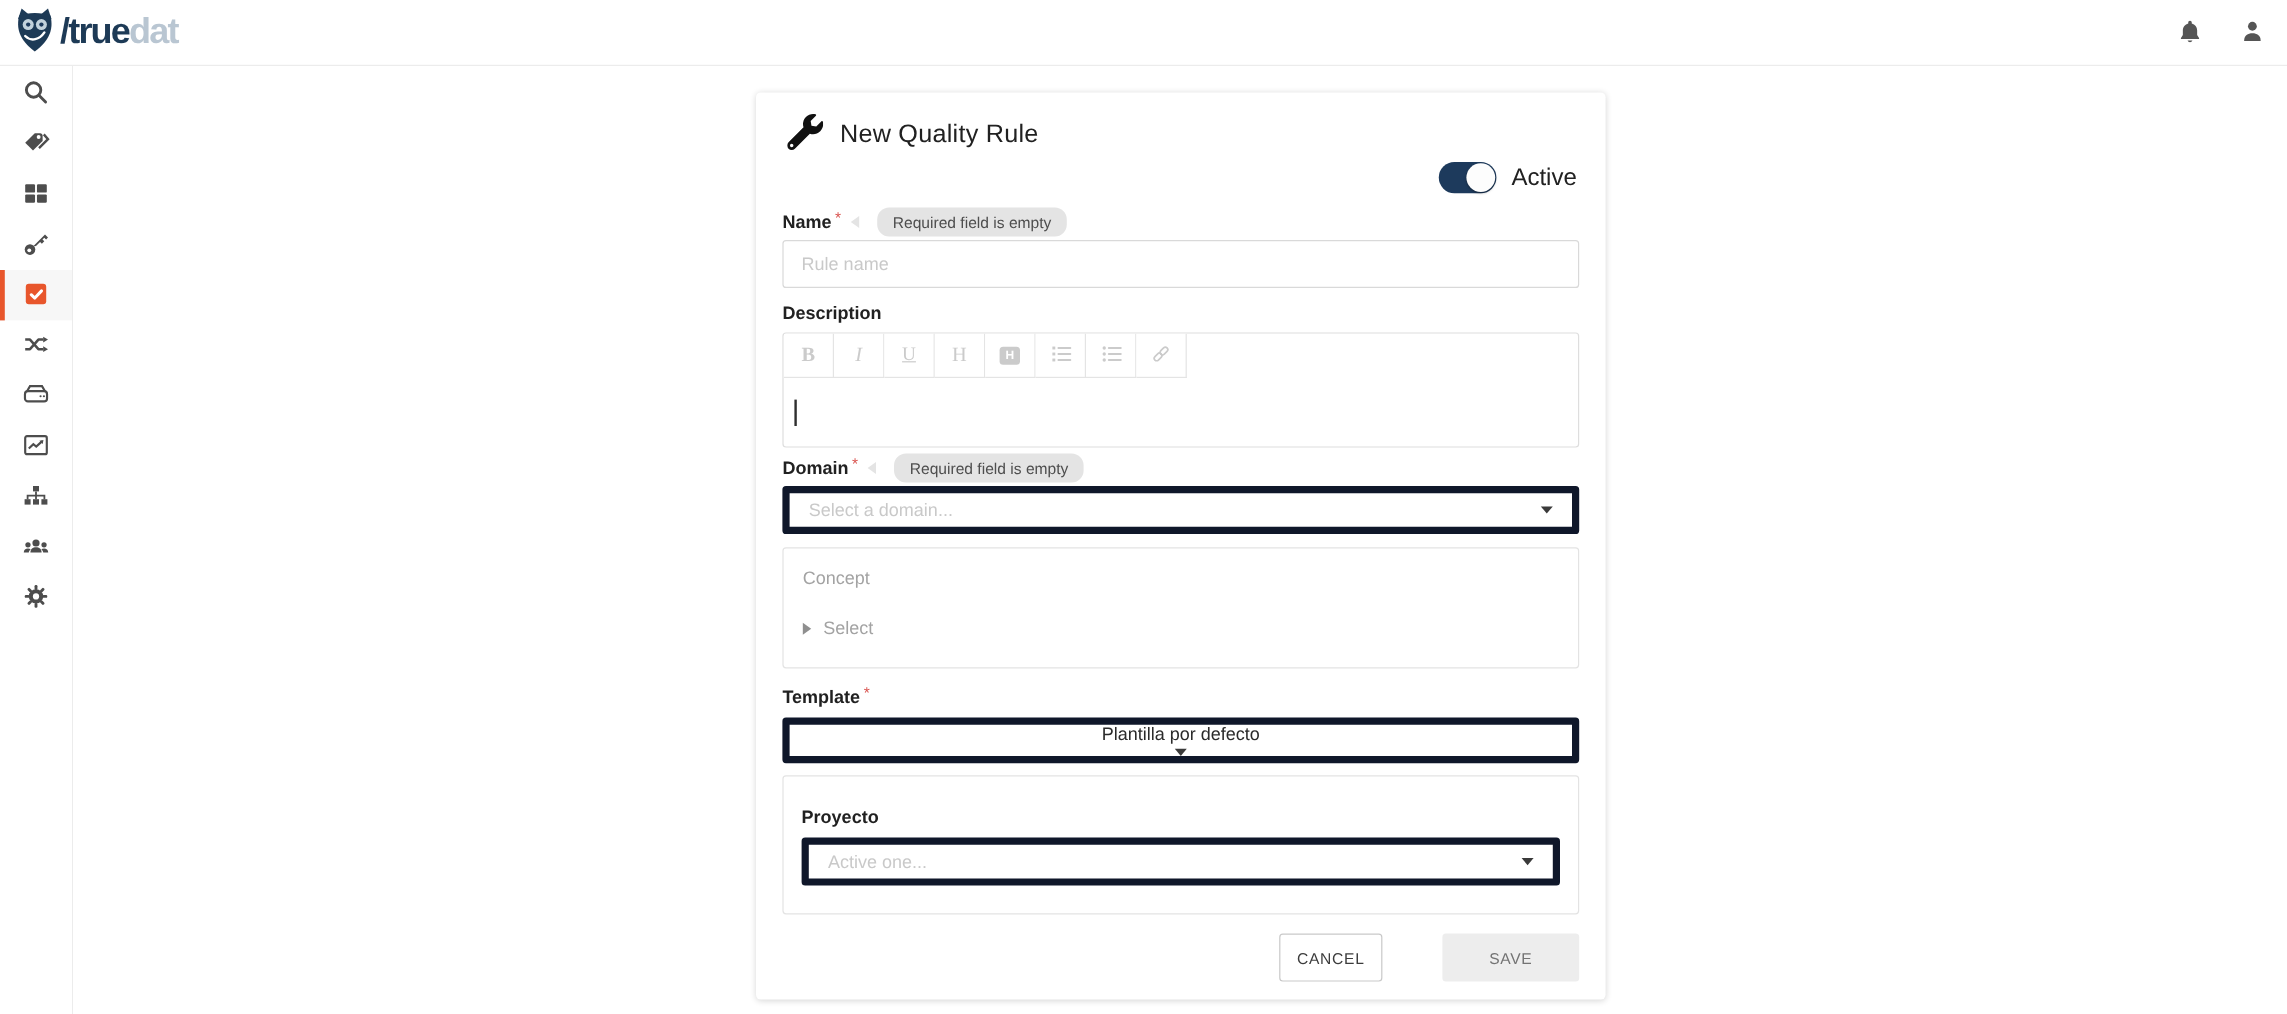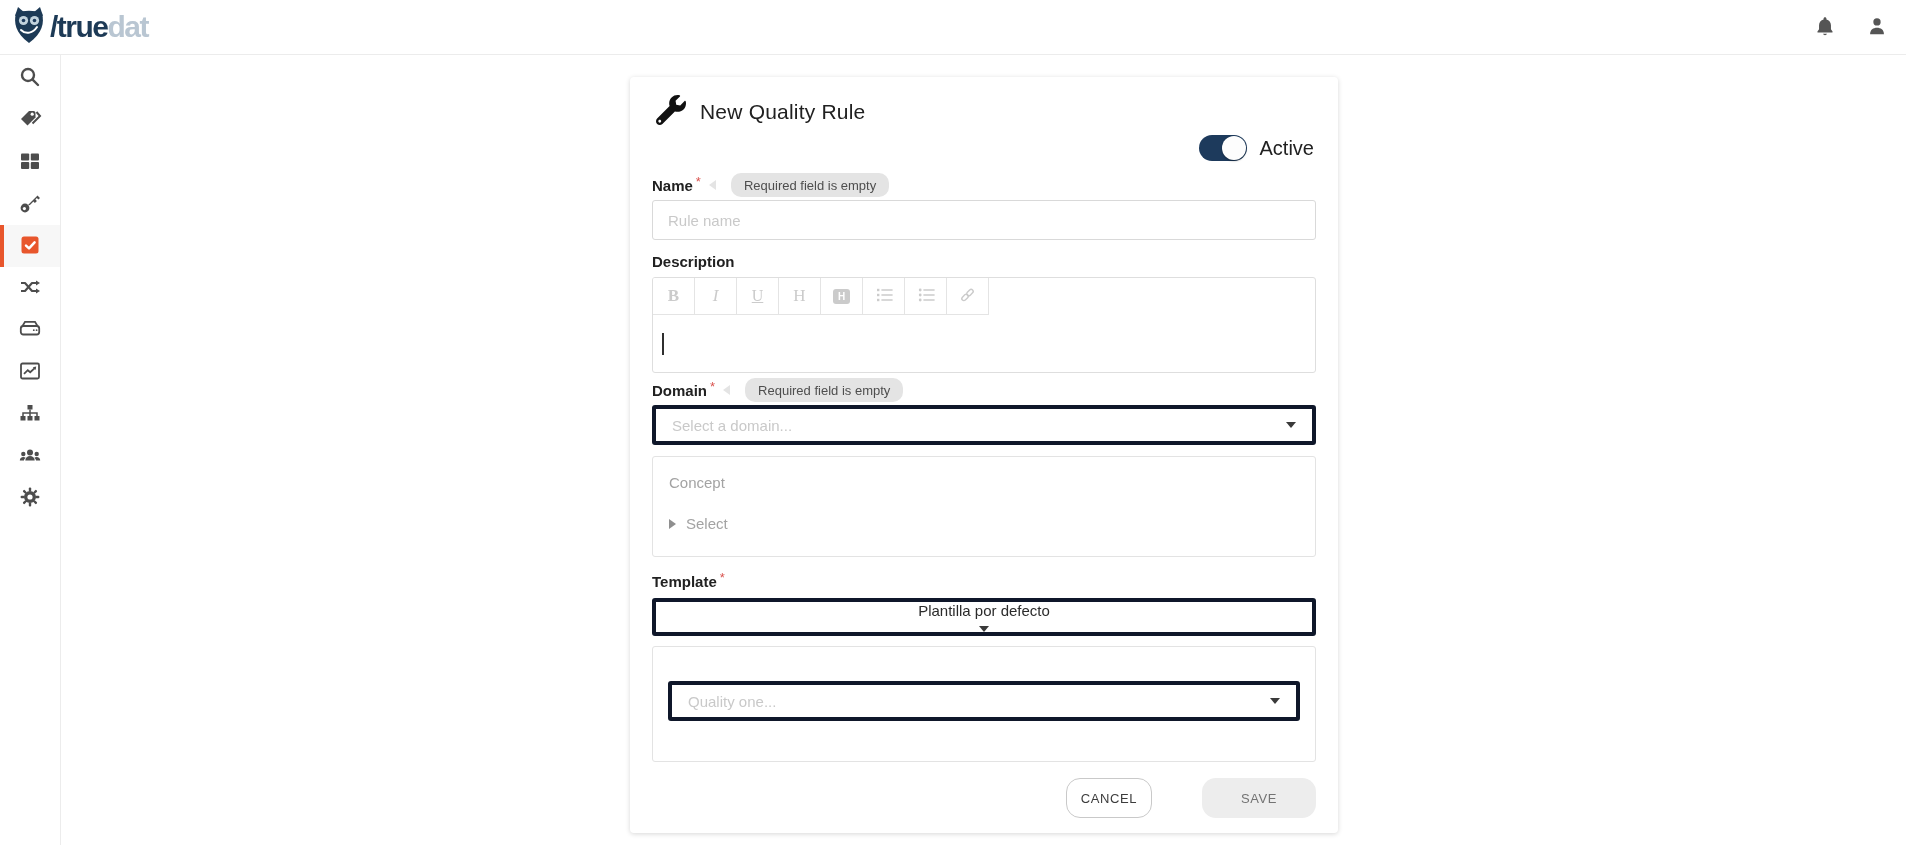--- a/index.html
+++ b/index.html
@@ -60,21 +60,21 @@
   .tb-b{font-family:"Liberation Serif",serif;font-weight:700;font-size:17px;}
   .tb-i{font-family:"Liberation Serif",serif;font-style:italic;font-size:17px;}
   .tb-u{font-family:"Liberation Serif",serif;font-size:16px;text-decoration:underline;}
   .tb-h{font-family:"Liberation Serif",serif;font-size:17px;}
   .tb-box{width:17px;height:15px;background:#cbcbcb;border-radius:3px;display:flex;align-items:center;justify-content:center;}
   .tb-box span{color:#fff;font-size:10px;font-weight:700;font-family:"Liberation Sans",sans-serif;}
   .editor-body{position:relative;height:58px;cursor:text;}
   .text-caret{position:absolute;left:9px;top:18px;width:2px;height:22px;background:#2f2f2f;}
 
   .mt-domain{margin-top:7px;}
-  .select{margin-top:5px;height:40px;border:4px solid #0f172a;border-radius:3px;display:flex;align-items:center;
+  .select{margin-top:5px;height:40px;border:6px solid #0f172a;border-radius:3px;display:flex;align-items:center;
     justify-content:space-between;padding:0 16px;box-sizing:border-box;cursor:pointer;background:#fff;}
   .select .placeholder{font-size:15px;color:#c9c9c9;}
   .select .value{font-size:15px;color:#2b2b2b;}
   .caret{width:0;height:0;border-left:5px solid transparent;border-right:5px solid transparent;
     border-top:6px solid #3a3a3a;}
 
   .group-box{border:1px solid #e3e3e3;border-radius:3px;box-sizing:border-box;}
   .concept-box{margin-top:11px;height:101px;padding:17px 16px;}
   .muted{font-size:15px;color:#a3a3a3;}
   .concept-row{margin-top:23px;display:flex;align-items:center;gap:10px;cursor:pointer;}
@@ -82,21 +82,21 @@
     border-left:7px solid #8f8f8f;}
 
   .mt-template{margin-top:14px;}
   .select-template{margin-top:7px;height:38px;flex-direction:column;}
 
   .proyecto-box{margin-top:10px;height:116px;padding:26px 15px 0 15px;}
   .proyecto-box .field-label{display:block;}
   .select-proyecto{margin-top:8px;height:40px;}
 
   .footer{margin-top:16px;display:flex;justify-content:flex-end;gap:8px;}
-  .btn{height:40px;border-radius:14px;font-size:13px;letter-spacing:0.6px;cursor:pointer;
+  .btn{height:40px;border-radius:3px;font-size:13px;letter-spacing:0.6px;cursor:pointer;
     font-family:"Liberation Sans",sans-serif;}
   .btn-cancel{width:86px;background:#fff;border:1px solid #c9c9c9;color:#3c3c3c;}
   .btn-save{width:114px;background:#ededed;border:none;color:#737373;cursor:default;margin-left:42px;}
 </style>
 </head>
 <body>
 
 <div class="page">
 
   <header class="topbar">
@@ -372,22 +372,23 @@
         <span class="field-label">Template</span>
         <span class="req">*</span>
       </div>
       <div class="select select-template">
         <span class="value">Plantilla por defecto</span>
         <span class="caret"></span>
       </div>
 
       
       <div class="group-box proyecto-box">
+        <span class="field-label">Proyecto</span>
         <div class="select select-proyecto">
-          <span class="placeholder">Quality one...</span>
+          <span class="placeholder">Active one...</span>
           <span class="caret"></span>
         </div>
       </div>
 
       
       <div class="footer">
         <button class="btn btn-cancel">CANCEL</button>
         <button class="btn btn-save" disabled="">SAVE</button>
       </div>
 

